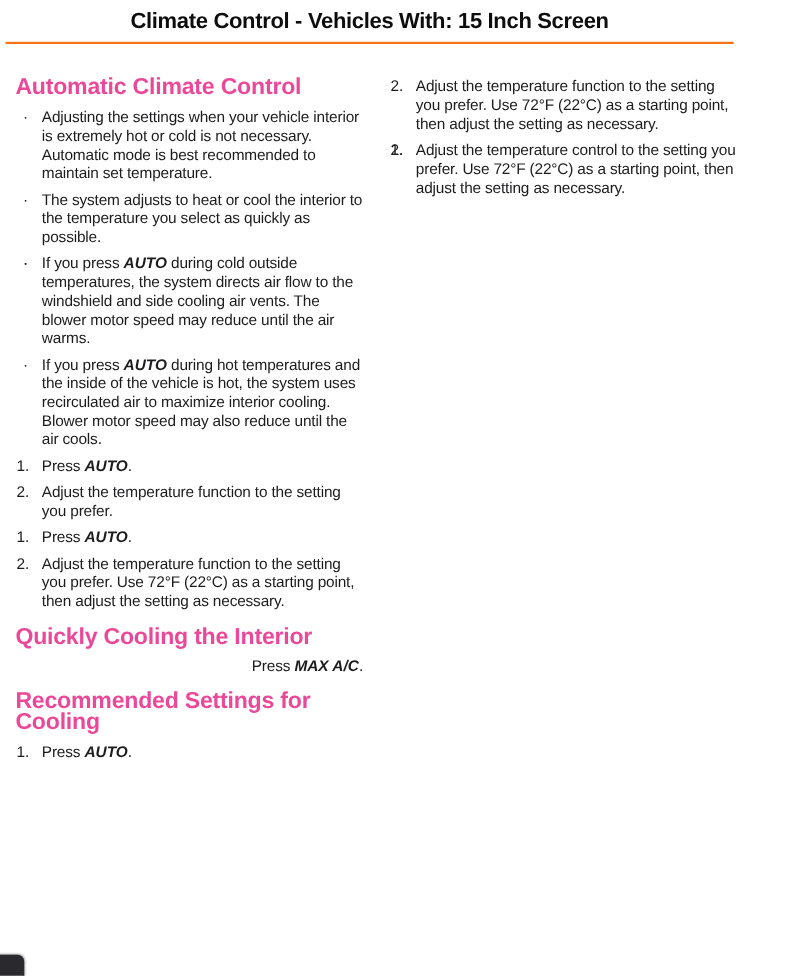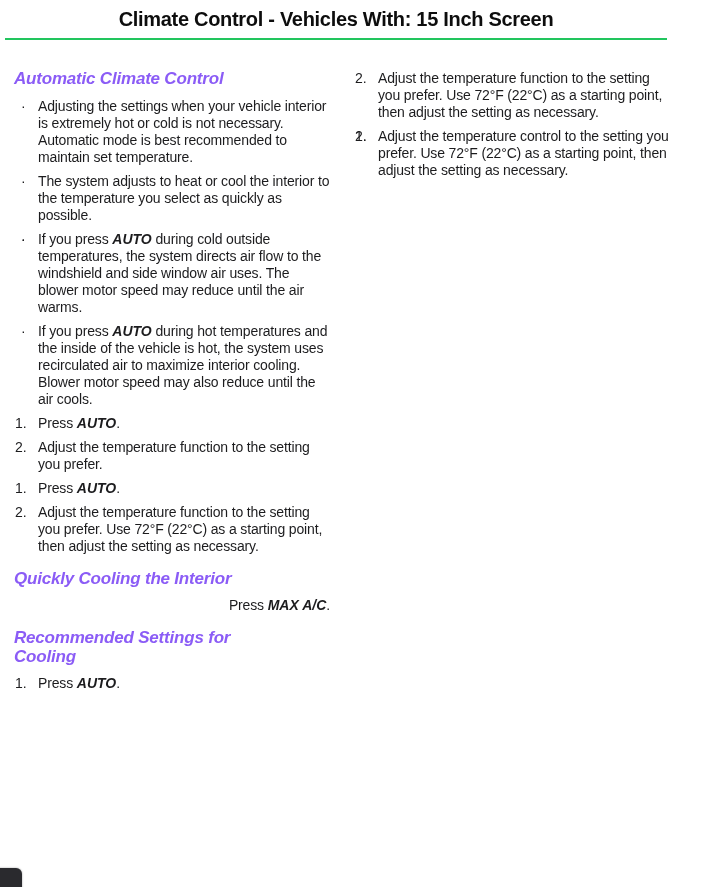--- a/index.html
+++ b/index.html
@@ -1,29 +1,29 @@
 <!DOCTYPE html>
 <html><head>
 <meta charset="utf-8">
 <style>
   html,body{margin:0;padding:0;}
   body{
     width:726px;height:887px;background:#ffffff;position:relative;overflow:hidden;
     font-family:"Liberation Sans",sans-serif;color:#1c1c1e;
   }
-  .header{margin:7px 0 0 5px;width:662px;border-bottom:2px solid #22c55e;padding:1px 0 8px;}
+  .header{margin:7px 0 0 5px;width:662px;border-bottom:2px solid #f97316;padding:1px 0 8px;}
   .title{
     font-size:20px;font-weight:700;text-align:center;color:#0d0d0d;
     letter-spacing:-0.3px;line-height:22px;
   }
   .cols{display:flex;margin:30px 0 0 14px;gap:24px;}
   .col{width:316px;font-size:14px;line-height:17px;letter-spacing:-0.15px;}
   .col h2{
-    font-size:17px;line-height:18.5px;font-weight:700;color:#8b5cf6;
-    margin:15px 0 9px;letter-spacing:-0.2px;max-width:272px;font-style:italic;
+    font-size:21px;line-height:18.5px;font-weight:700;color:#ec4899;
+    margin:15px 0 9px;letter-spacing:-0.2px;max-width:272px;
   }
   .col > h2:first-child{margin-top:0;}
   .li{position:relative;padding-left:24px;margin:0 0 7px;}
   .marker{position:absolute;left:1px;top:0;}
   .bullets .marker{left:7px;}
   .col p{margin:0 0 8px;text-align:right;}
   .kw{font-weight:700;font-style:italic;letter-spacing:0;}
   .corner{
     position:absolute;left:-8px;bottom:-7px;width:30px;height:26px;
     background:#2a2a2e;border-radius:6px;box-shadow:0 0 2px rgba(0,0,0,.4);
@@ -36,21 +36,21 @@
   <div class="title">Climate Control - Vehicles With: 15 Inch Screen</div>
 </div>
 
 <div class="cols">
   <div class="col">
       <h2>Automatic Climate Control</h2>
       <div class="bullets">
         <div class="li"><span class="marker">·</span><span class="txt"><span>Adjusting the settings when your vehicle interior is extremely hot or cold is not necessary. Automatic mode is best recommended to maintain set temperature.</span></span></div>
         <div class="li"><span class="marker">·</span><span class="txt"><span>The system adjusts to heat or cool the interior to the temperature you select as quickly as possible.</span></span></div>
         <div class="li"><span class="marker">·</span></div>
-        <div class="li"><span class="marker">·</span><span class="txt"><span>If you press </span><span class="kw">AUTO</span><span> during cold outside temperatures, the system directs air flow to the windshield and side window air uses. The blower motor speed may reduce until the air warms.</span></span></div>
+        <div class="li"><span class="marker">·</span><span class="txt"><span>If you press </span><span class="kw">AUTO</span><span> during cold outside temperatures, the system directs air flow to the windshield and side cooling air vents. The blower motor speed may reduce until the air warms.</span></span></div>
         <div class="li"><span class="marker">·</span><span class="txt"><span>If you press </span><span class="kw">AUTO</span><span> during hot temperatures and the inside of the vehicle is hot, the system uses recirculated air to maximize interior cooling. Blower motor speed may also reduce until the air cools.</span></span></div>
       </div>
       <div class="numbered">
         <div class="li"><span class="marker">1.</span><span class="txt"><span>Press </span><span class="kw">AUTO</span><span>.</span></span></div>
         <div class="li"><span class="marker">2.</span><span class="txt"><span>Adjust the temperature function to the setting you prefer.</span></span></div>
       </div>
       <div class="numbered">
         <div class="li"><span class="marker">1.</span><span class="txt"><span>Press </span><span class="kw">AUTO</span><span>.</span></span></div>
         <div class="li"><span class="marker">2.</span><span class="txt"><span>Adjust the temperature function to the setting you prefer. Use 72°F (22°C) as a starting point, then adjust the setting as necessary.</span></span></div>
       </div>

